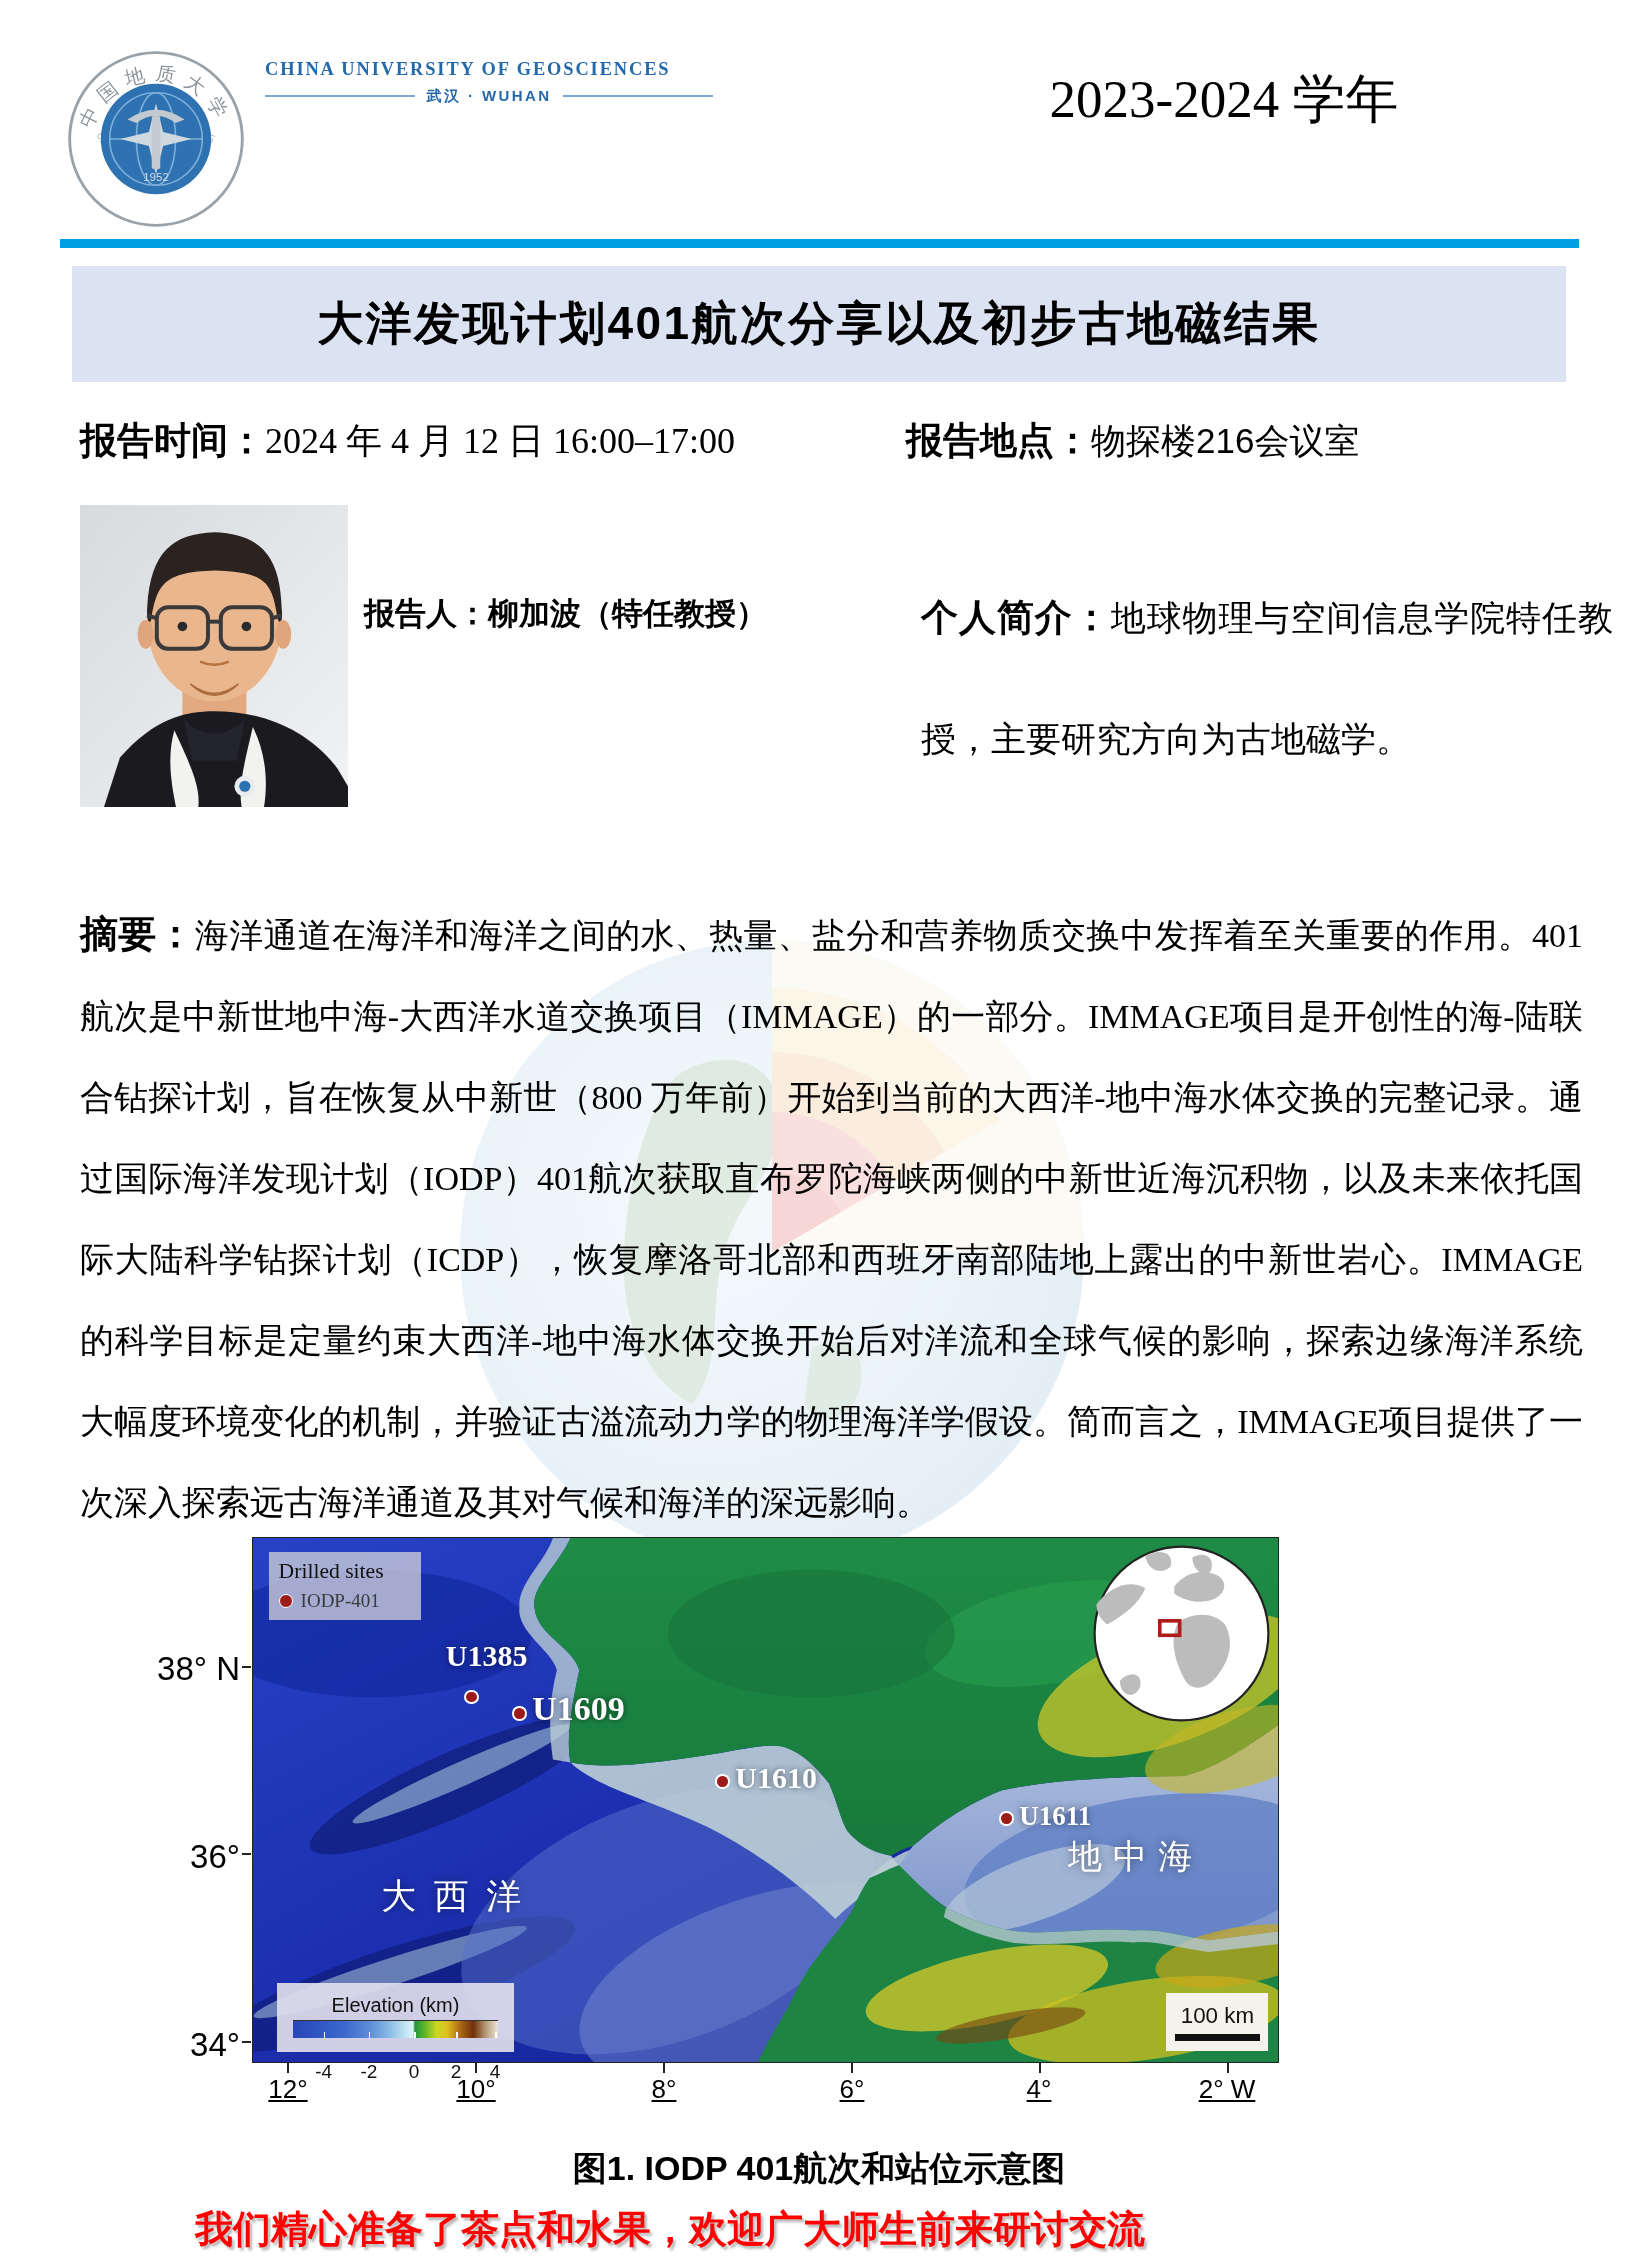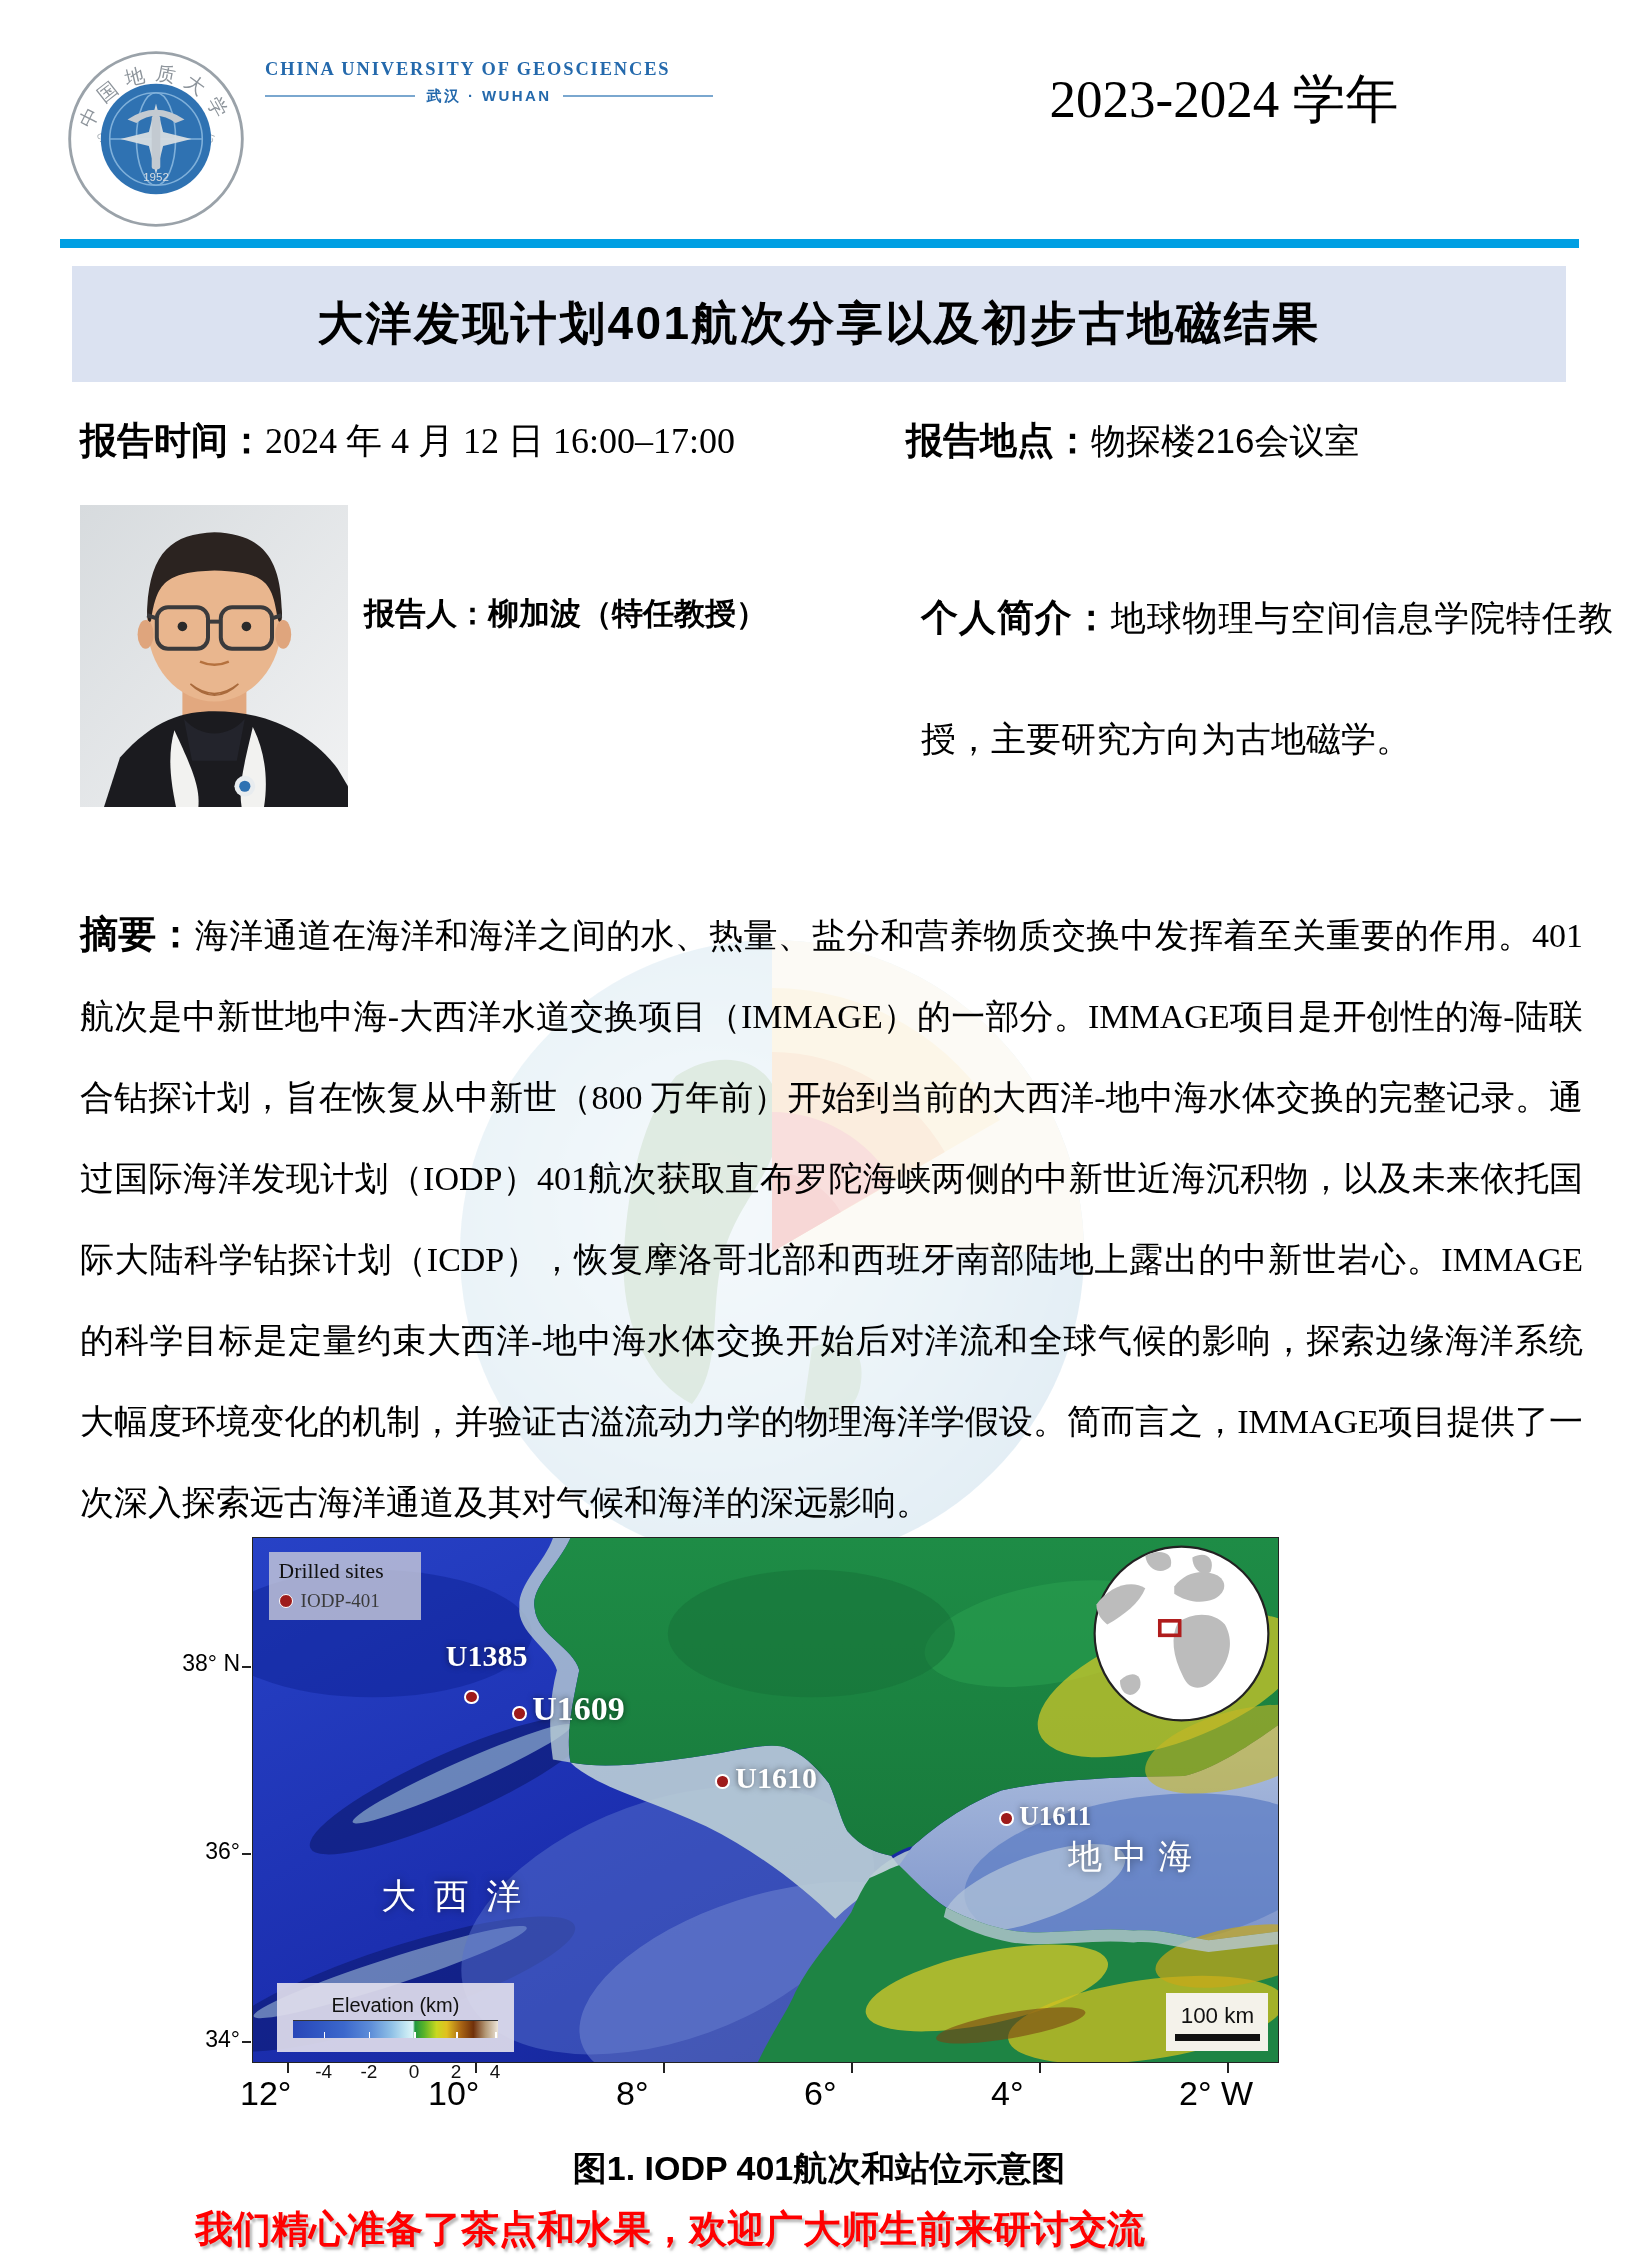--- a/index.html
+++ b/index.html
@@ -69,23 +69,23 @@
   #elev-title{font-size:20px;text-align:center;margin-top:11px;color:#111;}
   #elev-bar{position:relative;width:205px;height:17.6px;margin:2.4px auto 0 auto;border-top:1.6px solid #333;
     background:linear-gradient(90deg,#2846b8 0%,#3056c2 12%,#3c68cc 25%,#5e8ed8 38%,#8fc0e6 48%,#c2e6f2 55%,#ddf4f8 58.5%,#1f9640 59.5%,#5ab428 64%,#c8d820 70%,#e0c020 75%,#a86414 82%,#70300a 88%,#b49a78 94%,#ece4d8 100%);}
   #elev-bar .tick{position:absolute;bottom:0;width:1.6px;height:6.4px;background:#fff;}
   .elev-num{position:absolute;top:40px;transform:translateX(-50%);font-size:19px;color:#111;}
   #scale-box{position:absolute;right:9.6px;bottom:11.2px;width:102px;height:58px;background:#f4f2ea;
     display:flex;flex-direction:column;align-items:center;justify-content:center;gap:4.8px;}
   #scale-box .t{font-size:22.4px;color:#111;}
   #scale-box .bar{width:85px;height:7.2px;background:#111;}
 
-  .lat-tick-label{position:absolute;left:136px;width:104px;text-align:right;font-size:23px;}
+  .lat-tick-label{position:absolute;left:136px;width:104px;text-align:right;font-size:33px;}
   .lat-tick-mark{position:absolute;left:242px;width:8.8px;height:2.4px;background:#222;}
-  .lon-tick-label{position:absolute;width:96px;font-size:34px;top:2074px;}
+  .lon-tick-label{position:absolute;width:96px;text-align:center;font-size:26px;top:2074px;text-decoration:underline;}
   .lon-tick-mark{position:absolute;top:2063px;width:2.4px;height:9.6px;background:#222;}
 
   
   #caption{left:0;top:2146px;width:1638px;text-align:center;font-size:34px;font-weight:900;}
   #notice{left:0;top:2204px;width:1340px;text-align:center;font-size:38px;font-weight:900;
     text-shadow:2.4px 3.2px 2.4px rgba(130,130,130,.55);}
 </style>
 </head>
 <body>
 

